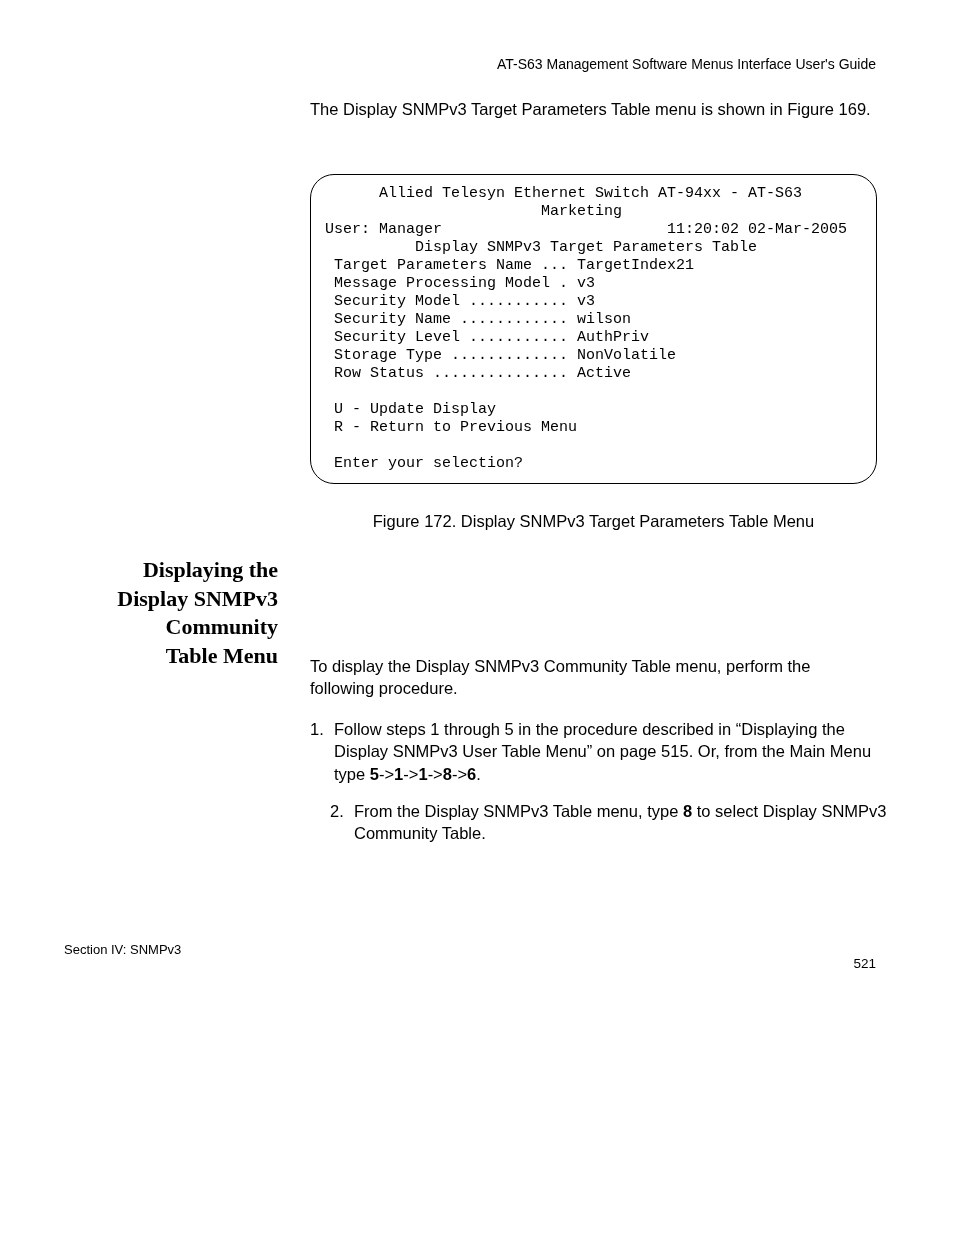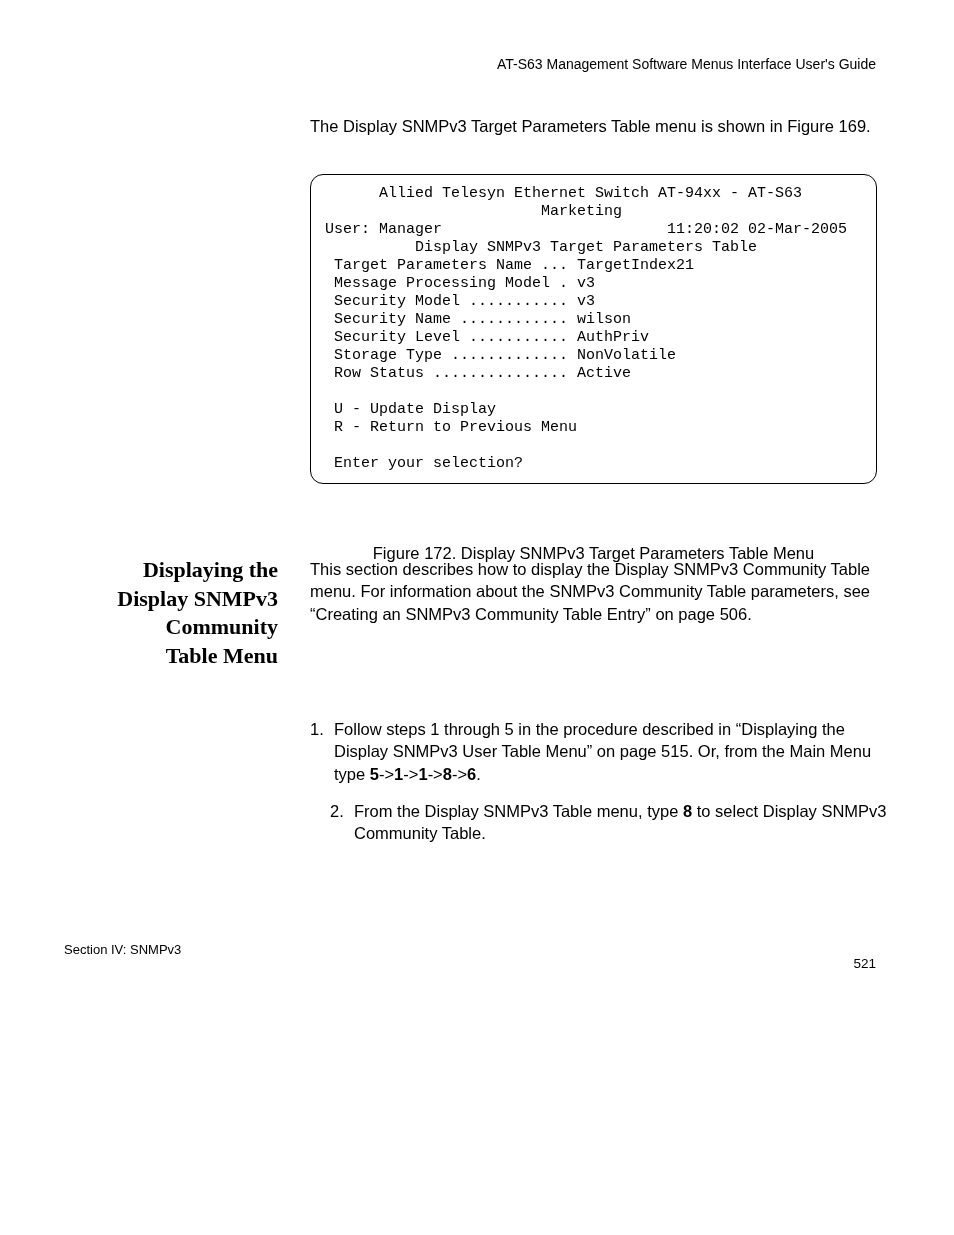--- a/index.html
+++ b/index.html
@@ -20,52 +20,51 @@
   }
   .header-right {
     position: absolute;
     top: 56px;
     right: 78px;
     font-size: 14px;
     font-family: Arial, Helvetica, sans-serif;
   }
   .intro {
     position: absolute;
-    top: 115px;
+    top: 98px;
     left: 310px;
     width: 565px;
     font-size: 16.5px;
     line-height: 1.35;
   }
   .terminal-box {
     position: absolute;
     top: 174px;
     left: 310px;
     width: 567px;
     height: 310px;
     border: 1.2px solid #000;
-    border-radius: 13px;
+    border-radius: 24px;
     box-sizing: border-box;
     padding: 10px 14px 10px 14px;
   }
   .terminal-box pre {
     margin: 0;
     font-family: "Courier New", Courier, monospace;
     font-size: 15px;
     line-height: 18px;
     white-space: pre;
   }
   .figcaption {
     position: absolute;
     top: 512px;
     left: 310px;
     width: 567px;
     text-align: center;
     font-size: 16.5px;
-    margin-top: 32px;
   }
   .side-heading {
     position: absolute;
     top: 556px;
     left: 64px;
     width: 214px;
     text-align: right;
     font-family: "Times New Roman", Times, serif;
     font-weight: bold;
     font-size: 22px;
@@ -143,22 +142,22 @@
 
   <div class="figcaption">Figure 172. Display SNMPv3 Target Parameters Table Menu</div>
 
   <div class="side-heading">
     <span>Displaying the</span><br>
     <span>Display SNMPv3</span><br>
     <span>Community</span><br>
     <span>Table Menu</span>
   </div>
 
-  <div class="body-block para1">This section describes how to display the Display SNMPv3 Community Table menu. For information about the SNMPv3 Community Table parameters, see “Creating an SNMPv3 Community Table Entry” on page 506.</div>
 
+  <div class="body-block para2">To display the Display SNMPv3 Community Table menu, perform the following procedure.</div>
 
   <div class="step step1">
     <span class="num">1.</span><span class="step-body"><span>Follow steps 1 through 5 in the procedure described in “Displaying the Display SNMPv3 User Table Menu” on page 515. Or, from the Main Menu type </span><b>5</b><span>-&gt;</span><b>1</b><span>-&gt;</span><b>1</b><span>-&gt;</span><b>8</b><span>-&gt;</span><b>6</b><span>.</span></span>
   </div>
 
   <div class="step step2">
     <span class="num">2.</span><span class="step-body"><span>From the Display SNMPv3 Table menu, type </span><b>8</b><span> to select Display SNMPv3 Community Table.</span></span>
   </div>
 
   <div class="footer-left">Section IV: SNMPv3</div>

